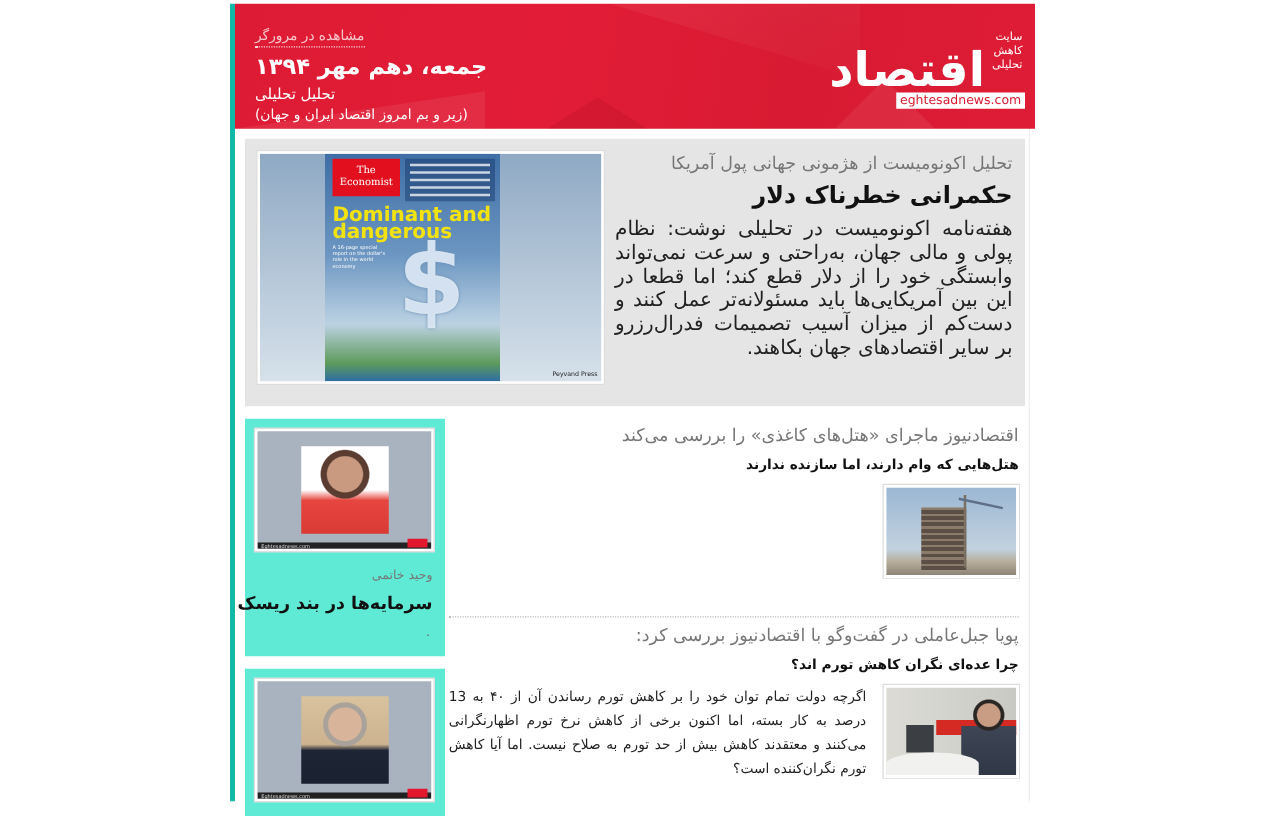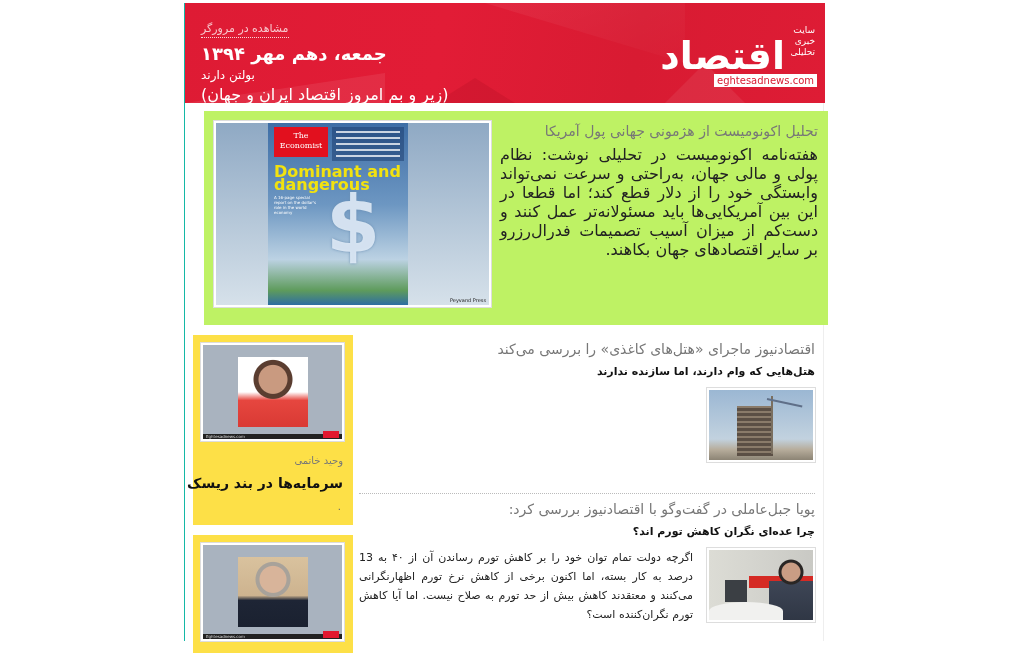--- a/index.html
+++ b/index.html
@@ -1,60 +1,60 @@
 <!DOCTYPE html>
 <html><head>
 <meta charset="utf-8">
 <style>
   * { box-sizing: border-box; margin: 0; padding: 0; }
   html, body { width: 1024px; height: 653px; overflow: hidden; background: #ffffff; }
   body { font-family: "DejaVu Sans", "Liberation Sans", sans-serif; color: #111; position: relative; }
 
-  .page { position: absolute; left: 184px; top: 3px; width: 640px; height: 638px; background: #ffffff; border-left: 1px solid #14b8a6; border-right: 1px solid #eeeeee; }
+  .page { position: absolute; left: 184px; top: 3px; width: 640px; height: 638px; background: #ffffff; border-left: 4px solid #14b8a6; border-right: 1px solid #eeeeee; }
 
   
   .header { position: absolute; left: 0; top: 0; width: 640px; height: 100px; overflow: hidden;
     background: linear-gradient(100deg, #de1b34 0%, #e21c36 40%, #d81b32 70%, #de1c35 100%); }
   .header .facet { position: absolute; }
   .facet1 { left: 0; top: 70px; width: 0; height: 0; border-left: 200px solid transparent; border-bottom: 30px solid rgba(255,255,255,0.08); }
   .facet2 { left: 250px; top: 75px; width: 0; height: 0; border-left: 40px solid transparent; border-right: 40px solid transparent; border-bottom: 25px solid rgba(120,0,20,0.12); }
   .facet3 { left: 300px; top: 0; width: 200px; height: 100px; background: linear-gradient(160deg, rgba(255,255,255,0.06), rgba(0,0,0,0)); clip-path: polygon(0 0, 100% 0, 100% 60%); }
   .facet4 { left: 480px; top: 60px; width: 0; height: 0; border-left: 40px solid transparent; border-right: 40px solid transparent; border-bottom: 40px solid rgba(255,255,255,0.07); }
 
   .header-left { position: absolute; left: 16px; top: 14px; direction: rtl; text-align: left; color: #fff; }
   .view-in-browser { display: inline-block; font-size: 11px; color: #f8c7cd; border-bottom: 1px dotted #f6d6da; padding-bottom: 2px; }
   .date-line { font-size: 18px; font-weight: bold; margin-top: 5px; color: #fff; }
   .bulletin-title { font-size: 12px; margin-top: 4px; color: #fff; }
-  .bulletin-sub { font-size: 16px; margin-top: 3px; color: #fff; }
+  .bulletin-sub { font-size: 11px; margin-top: 3px; color: #fff; }
 
   .logo { position: absolute; right: 8px; top: 14px; width: 104px; height: 70px; }
   .logo-word { position: absolute; right: 32px; top: 16px; font-size: 38px; font-weight: bold; color: #fff; line-height: 46px; direction: rtl; letter-spacing: -2px; }
   .logo-tag { position: absolute; right: 2px; top: 8px; font-size: 9px; line-height: 11px; color: #fff; text-align: right; direction: rtl; }
   .logo-url { position: absolute; right: 0; bottom: 0; background: #fff; color: #d81b32; font-size: 10px; padding: 1px 3px; font-family: "DejaVu Sans", sans-serif; }
 
   
-  .featured { position: absolute; left: 19px; top: 108px; width: 624px; height: 214px; background: #bef264; }
+  .featured { position: absolute; left: 8px; top: 108px; width: 624px; height: 214px; background: #e5e5e5; }
   .featured-img { position: absolute; left: 10px; top: 10px; width: 277px; height: 186px; border: 2px solid #ffffff; box-shadow: 0 0 0 1px #dddddd;
     background: linear-gradient(180deg, #8fa9c4 0%, #b6c8d9 55%, #d6e1ea 100%); overflow: hidden; }
   .cover { position: absolute; left: 52px; top: 0; width: 140px; height: 182px; background: linear-gradient(180deg, #3e6ea6 0%, #6d97c2 45%, #bcd2e3 75%, #5e9b5c 92%, #2e6ea2 100%); }
   .cover-mast { position: absolute; left: 6px; top: 4px; width: 54px; height: 30px; background: #e2101e; color: #fff; font-family: "DejaVu Serif", serif; font-size: 8px; text-align: center; line-height: 10px; padding-top: 4px; }
   .cover-lines { position: absolute; left: 64px; top: 4px; width: 72px; height: 34px; background: rgba(20,50,100,0.45); }
   .cover-lines div { height: 2px; background: rgba(255,255,255,0.75); margin: 4px 4px; }
   .cover-title { position: absolute; left: 6px; top: 42px; color: #f2e20f; font-weight: bold; font-size: 16px; line-height: 13px; font-family: "DejaVu Sans", sans-serif; }
   .cover-sub { position: absolute; left: 6px; top: 72px; width: 44px; color: #fff; font-size: 4px; line-height: 5px; }
   .cover-dollar { position: absolute; left: 58px; top: 62px; font-size: 78px; color: rgba(230,240,250,0.85); font-weight: bold; text-shadow: 0 0 3px #6b8fb3; line-height: 80px; }
   .watermark { position: absolute; right: 3px; bottom: 2px; font-size: 5px; color: #222; }
 
   .featured-text { position: absolute; right: 10px; top: 12px; width: 318px; direction: rtl; text-align: right; }
   .kicker { font-size: 14px; color: #777; }
   .headline-lg { font-size: 19px; font-weight: bold; color: #111; margin-top: 6px; }
   .summary { font-size: 16px; line-height: 19px; color: #222; margin-top: 6px; text-align: justify; }
 
   
-  .author-card { position: absolute; left: 8px; width: 160px; background: #fde047; }
+  .author-card { position: absolute; left: 8px; width: 160px; background: #5eead4; }
   .card1 { top: 332px; height: 190px; }
   .card2 { top: 532px; height: 121px; }
   .author-thumb { position: absolute; left: 8px; top: 8px; width: 143px; height: 98px; background: #a9b3bf; border: 2px solid #fff; box-shadow: 0 0 0 1px #dddddd; overflow: hidden; }
   .author-photo { position: absolute; left: 35px; top: 12px; width: 70px; height: 70px; }
   .photo1 { background: radial-gradient(circle at 50% 32%, #c99a80 0 14px, #5a3d30 15px 19px, transparent 20px), linear-gradient(180deg, #ffffff 0%, #ffffff 50%, #e6463f 62%, #d93a34 100%); }
   .photo2 { background: radial-gradient(circle at 50% 32%, #d8b49a 0 13px, #a8a29a 14px 17px, transparent 18px), linear-gradient(180deg, #d9c29e 0%, #cdb38f 55%, #1e2535 62%, #1a2130 100%); }
   .thumb-bar { position: absolute; left: 0; bottom: 0; width: 100%; height: 5px; background: #222; }
   .thumb-bar-text { position: absolute; left: 3px; bottom: 0; font-size: 4px; color: #ddd; line-height: 5px; }
   .thumb-badge { position: absolute; right: 3px; bottom: 1px; width: 16px; height: 7px; background: #e2182f; }
 
@@ -89,29 +89,29 @@
 
   <div class="header">
     <div class="facet facet1"></div>
     <div class="facet facet2"></div>
     <div class="facet facet3"></div>
     <div class="facet facet4"></div>
 
     <div class="header-left">
       <div><span class="view-in-browser">مشاهده در مرورگر</span></div>
       <div class="date-line">جمعه، دهم مهر ۱۳۹۴</div>
-      <div class="bulletin-title">بولتن دارند</div>
+      <div class="bulletin-title">تحلیل تحلیلی</div>
       <div class="bulletin-sub">(زیر و بم امروز اقتصاد ایران و جهان)</div>
     </div>
 
     <div class="logo">
       <div class="logo-word">اقتصاد</div>
       <div class="logo-tag">
         <div>سایت</div>
-        <div>خبری</div>
+        <div>کاهش</div>
         <div>تحلیلی</div>
       </div>
       <div class="logo-url">eghtesadnews.com</div>
     </div>
   </div>
 
   <div class="featured">
     <div class="featured-img">
       <div class="cover">
         <div class="cover-mast">The Economist</div>
@@ -123,20 +123,21 @@
             <div></div>
           </div>
         <div class="cover-title">Dominant and dangerous</div>
         <div class="cover-sub">A 16-page special report on the dollar's role in the world economy</div>
         <div class="cover-dollar">$</div>
       </div>
       <div class="watermark">Peyvand Press</div>
     </div>
     <div class="featured-text">
       <div class="kicker">تحلیل اکونومیست از هژمونی جهانی پول آمریکا</div>
+      <div class="headline-lg">حکمرانی خطرناک دلار</div>
       <div class="summary">هفته‌نامه اکونومیست در تحلیلی نوشت: نظام پولی و مالی جهان، به‌راحتی و سرعت نمی‌تواند وابستگی خود را از دلار قطع کند؛ اما قطعا در این بین آمریکایی‌ها باید مسئولانه‌تر عمل کنند و دست‌کم از میزان آسیب تصمیمات فدرال‌رزرو بر سایر اقتصادهای جهان بکاهند.</div>
     </div>
   </div>
 
   <div class="author-card card1">
     <div class="author-thumb">
       <div class="author-photo photo1"></div>
       <div class="thumb-bar"></div>
       <div class="thumb-bar-text">Eghtesadnews.com</div>
       <div class="thumb-badge"></div>

